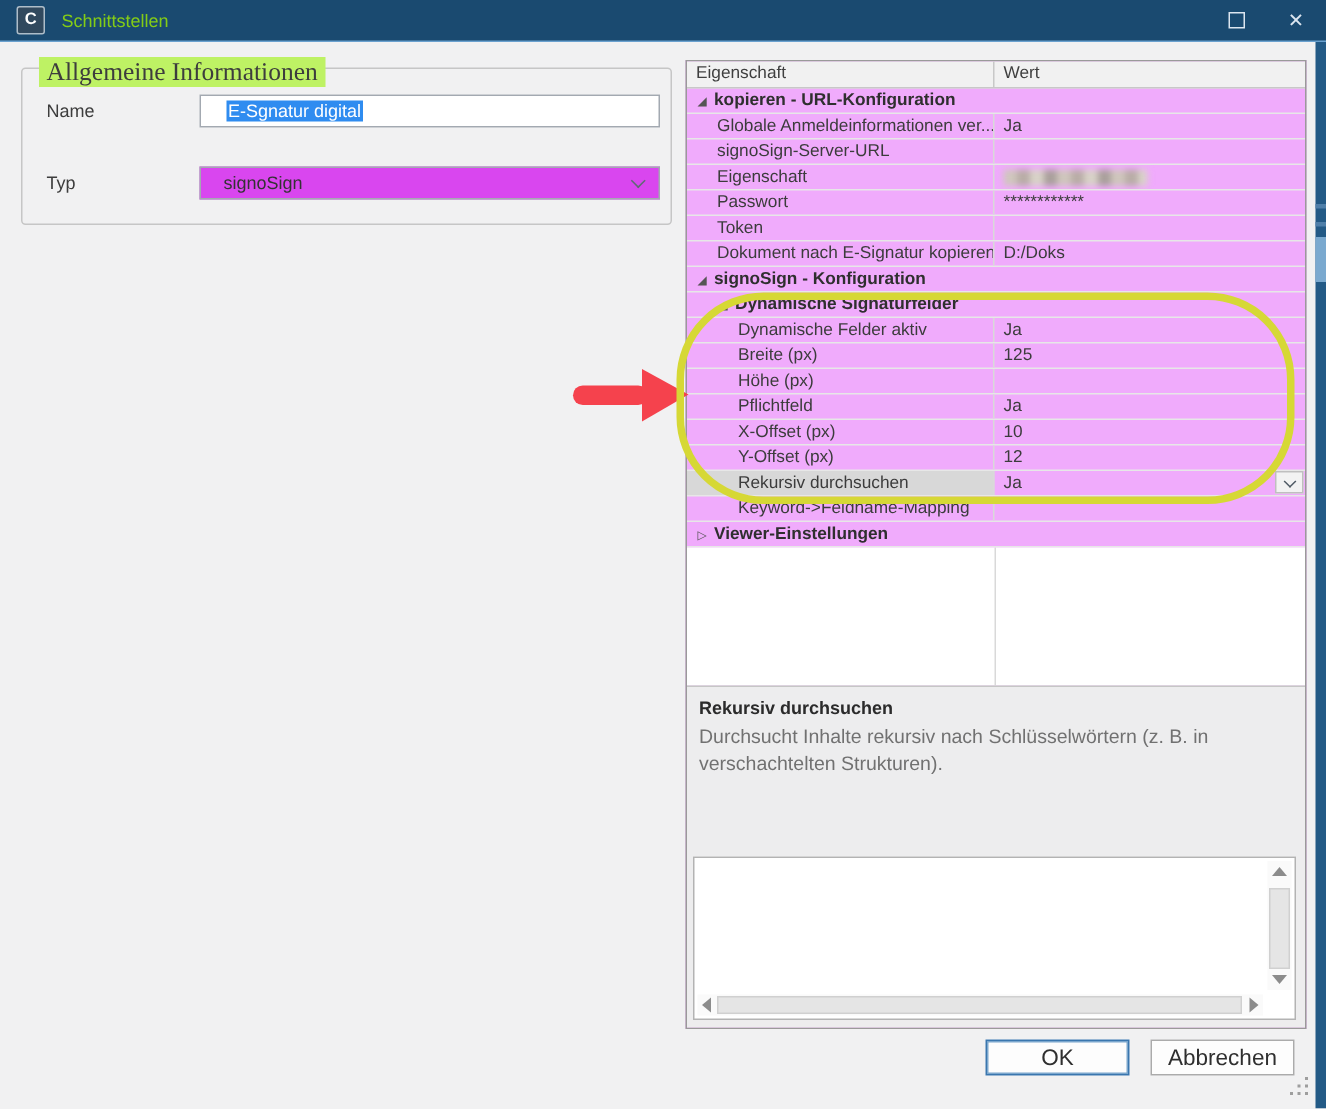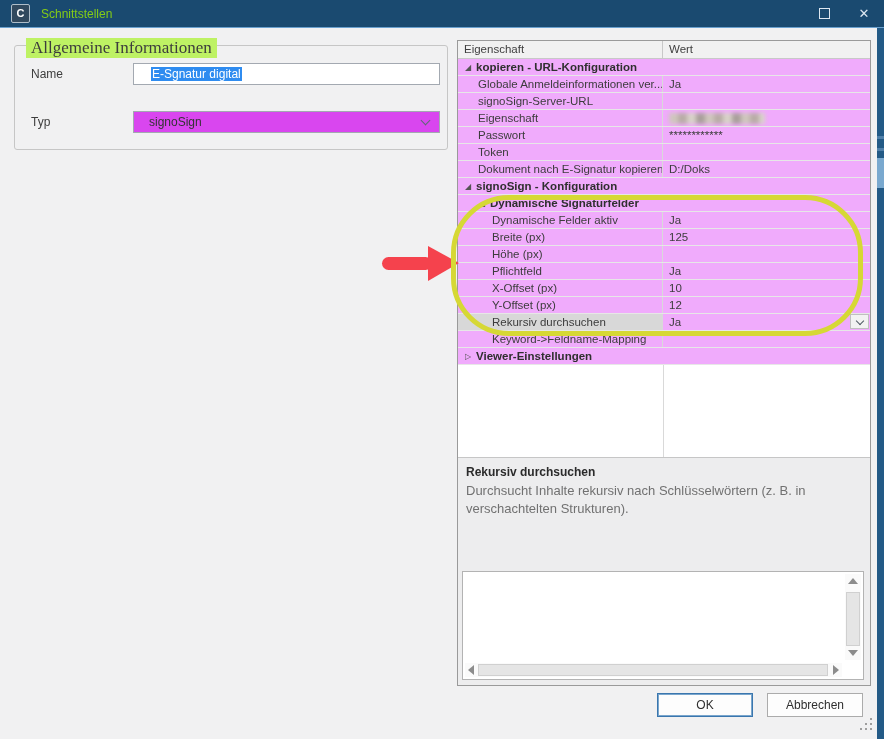--- a/index.html
+++ b/index.html
@@ -86,21 +86,21 @@
   .vscroll .arr-down{bottom:4px;border-top:6px solid #8c8c8c;}
   .vscroll .vthumb{position:absolute;left:1px;right:1px;top:18px;height:52px;background:#e5e5e5;border:1px solid #d0d0d0;}
   .hscroll{position:absolute;left:2px;bottom:2px;right:21px;height:14px;background:#fafafa;}
   .hscroll .arr-left,.hscroll .arr-right{position:absolute;top:2px;width:0;height:0;
         border-top:5px solid transparent;border-bottom:5px solid transparent;}
   .hscroll .arr-left{left:3px;border-right:6px solid #8c8c8c;}
   .hscroll .arr-right{right:3px;border-left:6px solid #8c8c8c;}
   .hscroll .hthumb{position:absolute;top:1px;bottom:1px;left:13px;width:348px;background:#e5e5e5;border:1px solid #d0d0d0;}
 
   
-  .btn{position:absolute;top:693px;width:96px;height:24px;background:#fdfdfd;font-size:12px;
+  .btn{position:absolute;top:693px;width:96px;height:24px;background:#fdfdfd;font-size:15px;
        color:#2f2f2f;display:flex;align-items:center;justify-content:center;box-sizing:border-box;z-index:3;}
   .btn-ok{left:657px;border:1px solid #3a76ae;box-shadow:inset 0 0 0 1px #7aa6cd;}
   .btn-cancel{left:767px;border:1px solid #ababab;}
   .resize-grip{position:absolute;left:860px;top:718px;width:12px;height:12px;z-index:3;}
   .resize-grip i{position:absolute;width:2px;height:2px;background:#9e9e9e;}
 
   
   .yellow-oval{position:absolute;left:451px;top:195px;width:412px;height:141px;
                border:5px solid #d6d835;border-radius:58px;box-sizing:border-box;
                pointer-events:none;z-index:10;}

